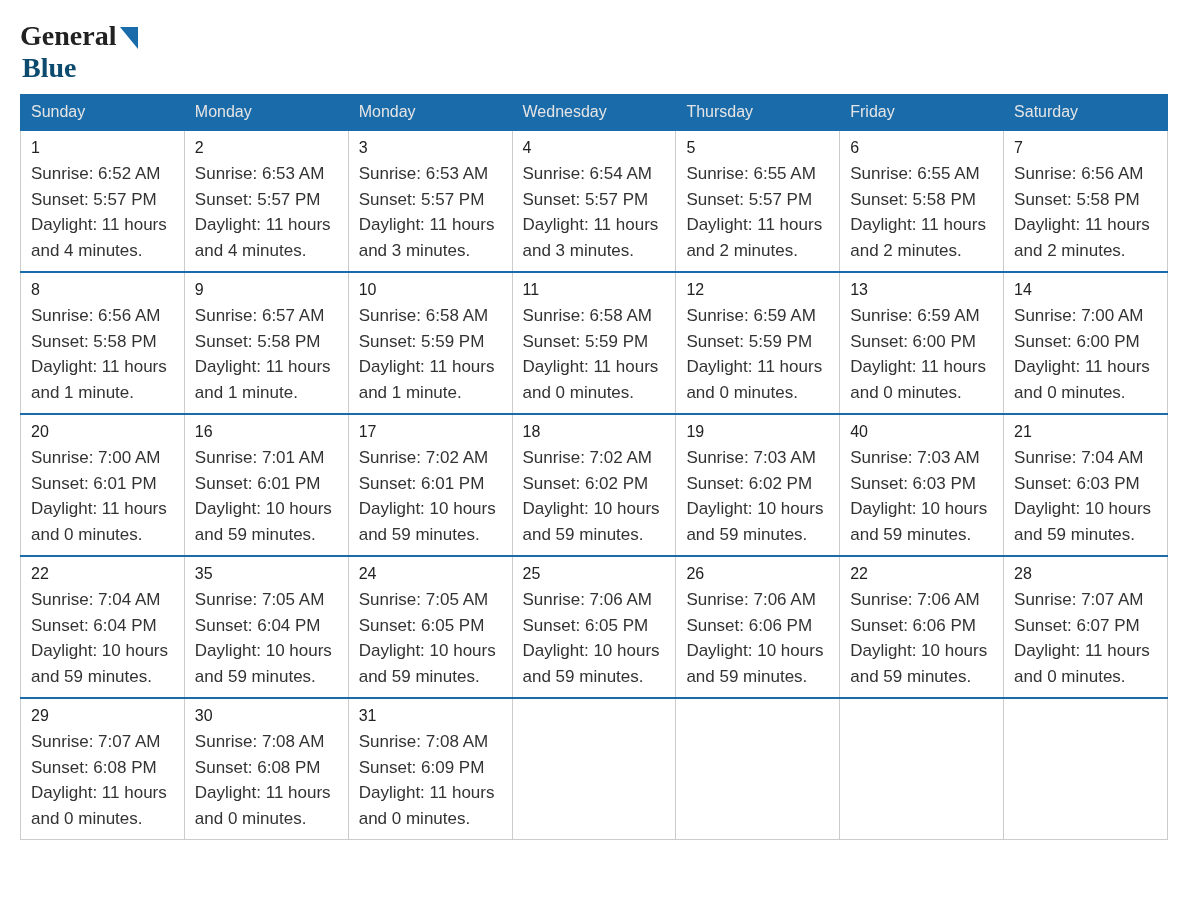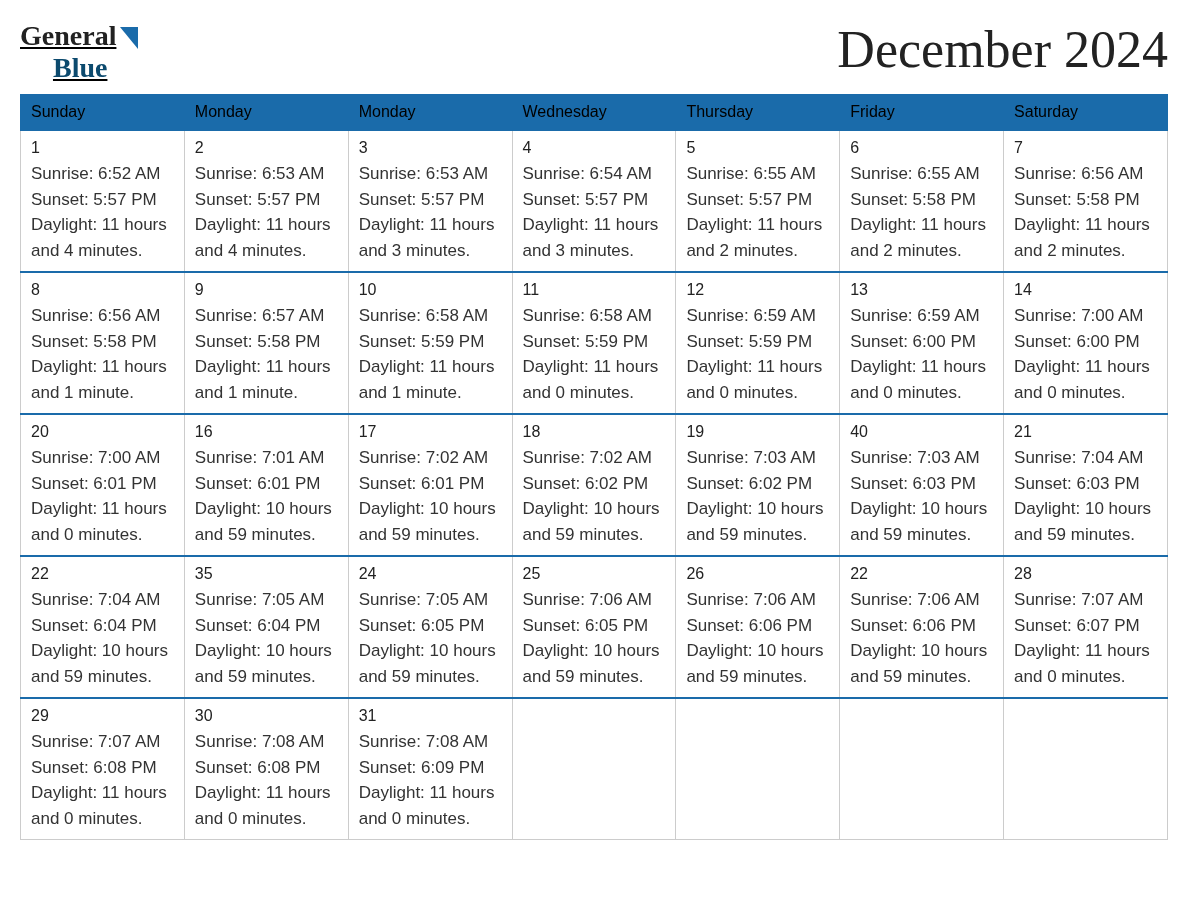--- a/index.html
+++ b/index.html
@@ -12,22 +12,21 @@
     }
     .header-area {
       display: flex;
       justify-content: space-between;
       align-items: flex-start;
       margin-bottom: 10px;
     }
     .logo {
       display: flex;
       flex-direction: column;
-      align-items: center;
-      text-decoration: underline;
+      align-items: flex-start;
     }
     .logo-top {
       display: flex;
       align-items: center;
     }
     .logo-general {
       font-size: 28px;
       font-weight: bold;
       color: #222;
       font-family: Georgia, serif;
@@ -62,21 +61,21 @@
       color: #444;
       font-family: Georgia, serif;
     }
     .calendar-table {
       width: 100%;
       border-collapse: collapse;
       margin-top: 8px;
     }
     .calendar-table th {
       background-color: #1a6baa;
-      color: #000000;
+      color: #e5e5e5;
       padding: 8px 10px;
       text-align: left;
       font-size: 16px;
       font-weight: normal;
       border: 1px solid #1a6baa;
     }
     .calendar-table td {
       vertical-align: top;
       padding: 8px 10px;
       border: 1px solid #ccc;
@@ -120,21 +119,20 @@
 
 <div class="header-area">
   <div class="logo">
     <div class="logo-top">
       <span class="logo-general">General</span>
       <div class="logo-arrow"></div>
     </div>
     <span class="logo-blue">Blue</span>
   </div>
   <div class="title-area">
-    <div class="month-title">December 2024</div>
   </div>
 </div>
 
 <table class="calendar-table">
   <thead>
     <tr>
       <th>Sunday</th>
       <th>Monday</th>
       <th>Monday</th>
       <th>Wednesday</th>

